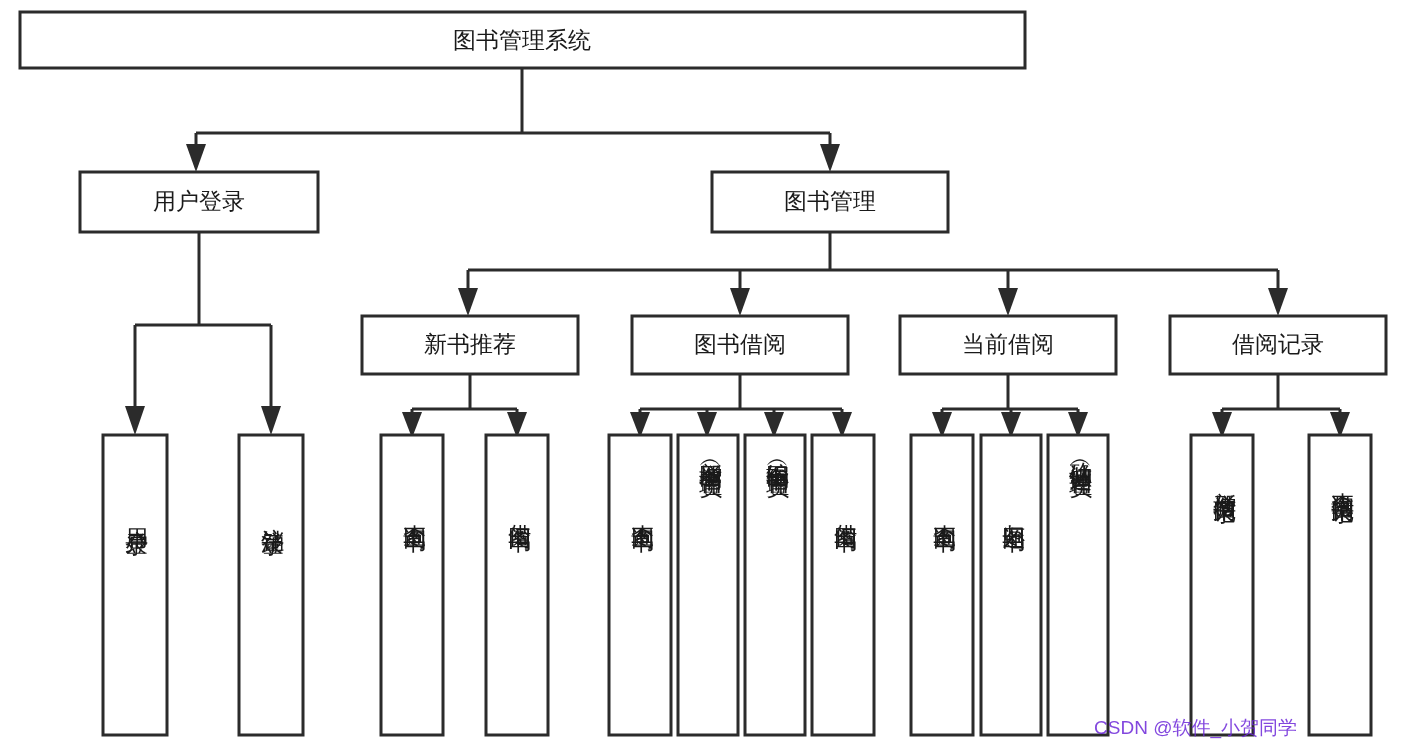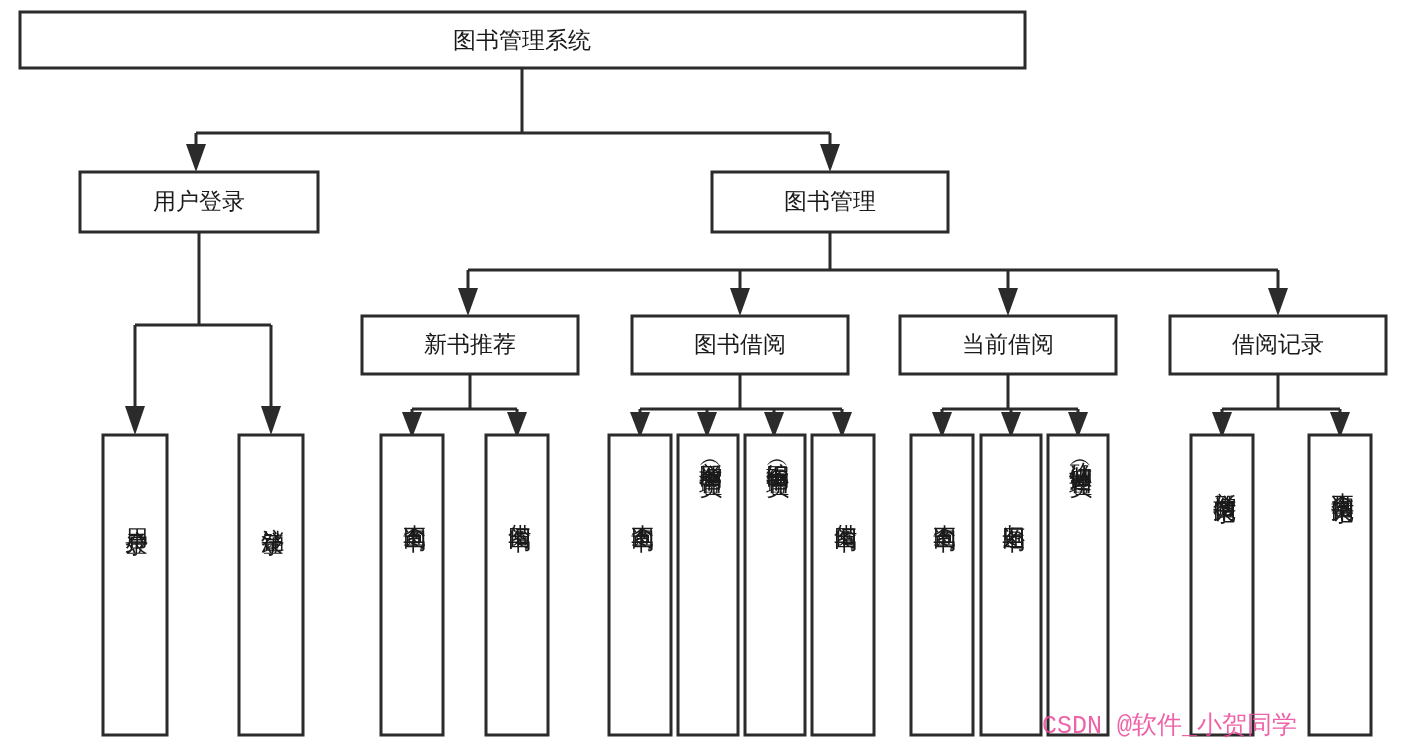--- a/index.html
+++ b/index.html
@@ -57,23 +57,23 @@
     line-height: 1.18;
     color: #1a1a1a;
     letter-spacing: 2px;
     white-space: nowrap;
     text-align: start;
   }
   .watermark {
     position: absolute;
     right: 10px;
     bottom: 6px;
-    font-family: Liberation Mono, monospace;
-    font-size: 25px;
-    color: #ec4899;
+    font-family: Liberation Sans, sans-serif;
+    font-size: 19px;
+    color: #6d28d9;
     white-space: nowrap;
     opacity: 0.85;
   }
 </style>
 </head>
 <body>
 
 <div id="diagram-root">
 
   <svg class="flow" viewBox="0 0 1405 747" xmlns="http://www.w3.org/2000/svg">

